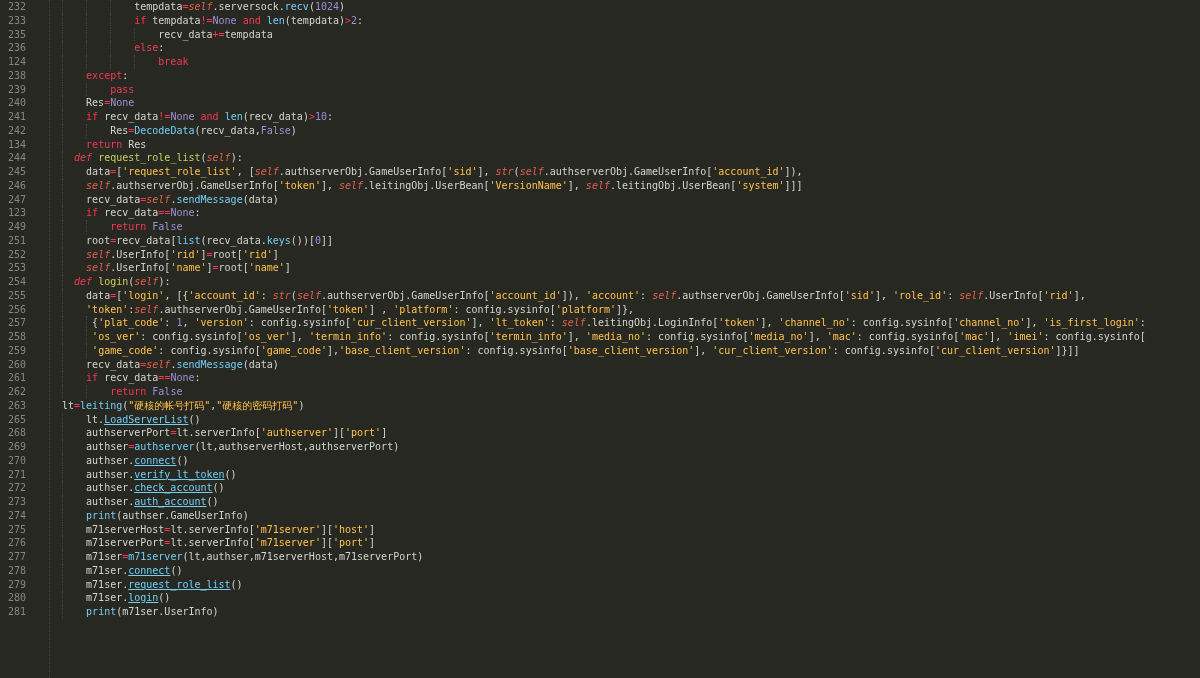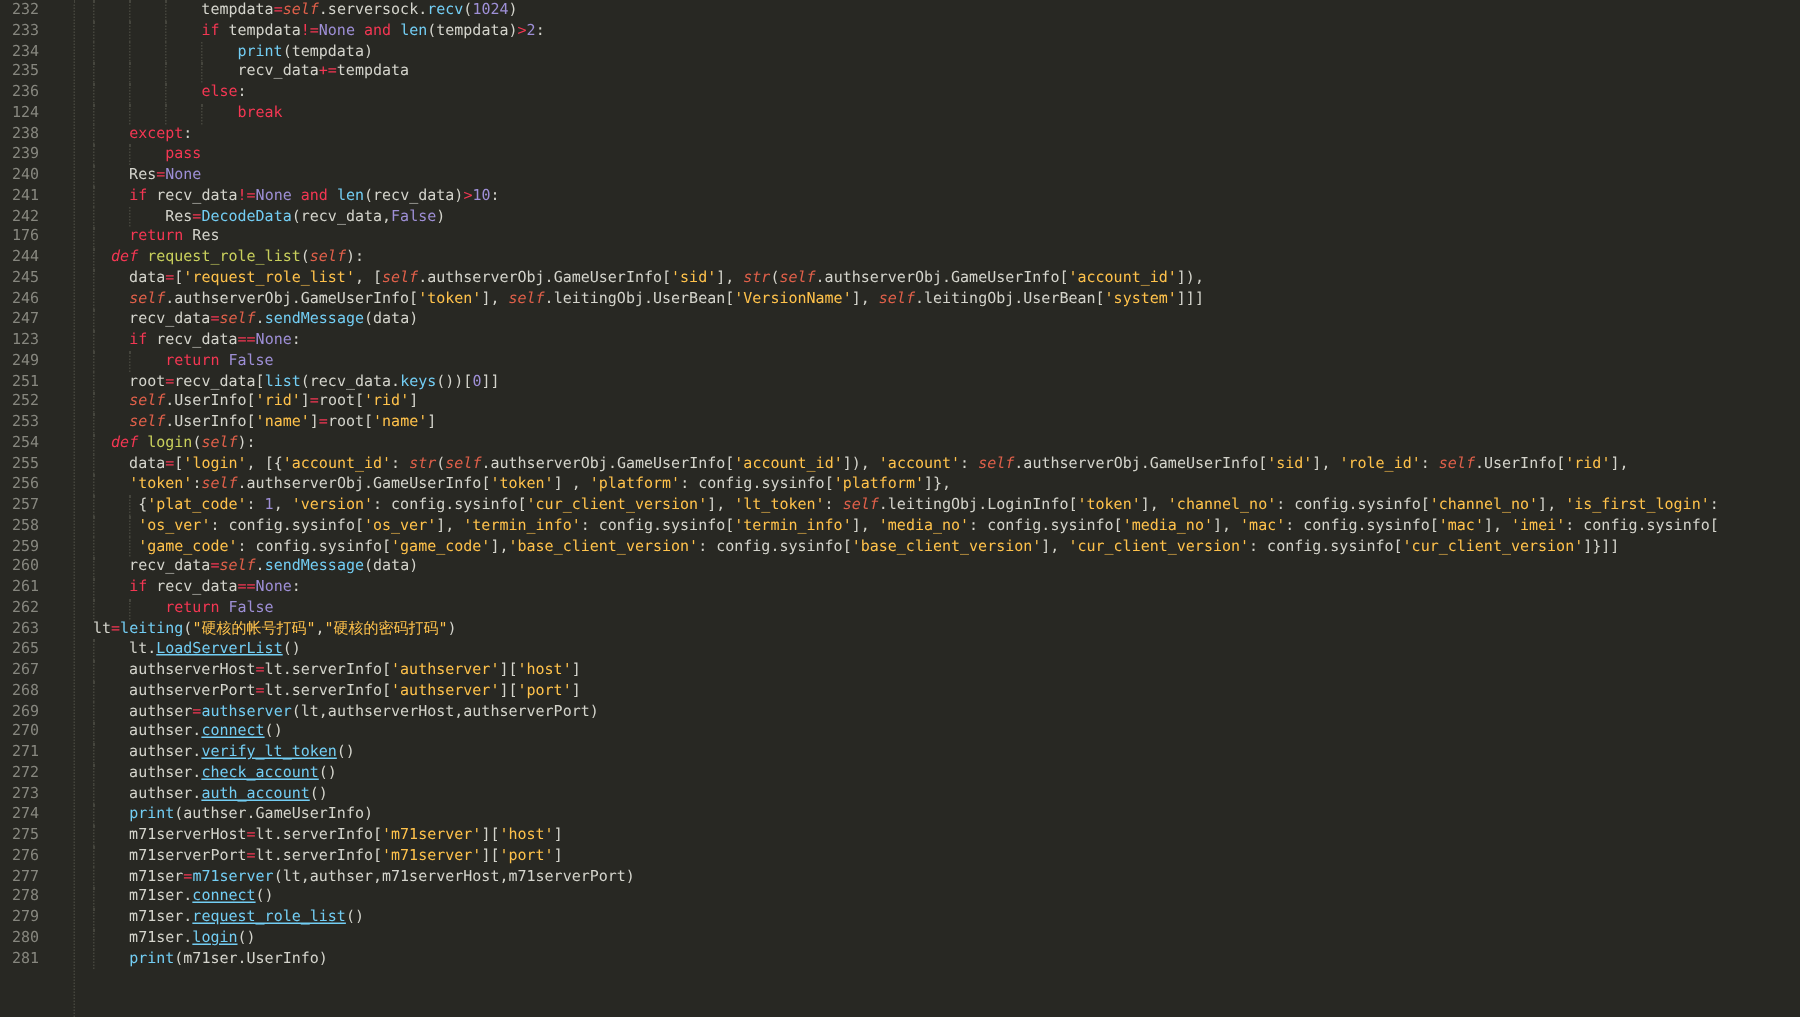--- a/index.html
+++ b/index.html
@@ -23,51 +23,49 @@
   .t-se{color:#e0604a;font-style:italic}
 </style>
 </head>
 <body>
 
 <div id="editor">
   <div class="gutter-sep"></div>
   <div id="code-area">
       <div class="line"><span class="ln">232</span><i class="guide" style="left: 62px;"></i><i class="guide" style="left: 86.08px;"></i><i class="guide" style="left: 110.16px;"></i><span class="code"><span class="t-n">            tempdata</span><span class="t-k">=</span><span class="t-se">self</span><span class="t-n">.serversock.</span><span class="t-f">recv</span><span class="t-n">(</span><span class="t-c">1024</span><span class="t-n">)</span></span></div>
       <div class="line"><span class="ln">233</span><i class="guide" style="left: 62px;"></i><i class="guide" style="left: 86.08px;"></i><i class="guide" style="left: 110.16px;"></i><span class="code"><span class="t-n">            </span><span class="t-k">if</span><span class="t-n"> tempdata</span><span class="t-k">!=</span><span class="t-c">None</span><span class="t-n"> </span><span class="t-k">and</span><span class="t-n"> </span><span class="t-f">len</span><span class="t-n">(tempdata)</span><span class="t-k">&gt;</span><span class="t-c">2</span><span class="t-n">:</span></span></div>
-      <div class="line"><span class="ln">234</span><i class="guide" style="left: 62px;"></i><i class="guide" style="left: 86.08px;"></i><i class="guide" style="left: 110.16px;"></i><i class="guide" style="left: 134.24px;"></i><span class="code"><span class="t-n">                </span><span class="t-f">print</span><span class="t-n">(tempdata)</span></span></div>
       <div class="line"><span class="ln">235</span><i class="guide" style="left: 62px;"></i><i class="guide" style="left: 86.08px;"></i><i class="guide" style="left: 110.16px;"></i><i class="guide" style="left: 134.24px;"></i><span class="code"><span class="t-n">                recv_data</span><span class="t-k">+=</span><span class="t-n">tempdata</span></span></div>
       <div class="line"><span class="ln">236</span><i class="guide" style="left: 62px;"></i><i class="guide" style="left: 86.08px;"></i><i class="guide" style="left: 110.16px;"></i><span class="code"><span class="t-n">            </span><span class="t-k">else</span><span class="t-n">:</span></span></div>
       <div class="line"><span class="ln">124</span><i class="guide" style="left: 62px;"></i><i class="guide" style="left: 86.08px;"></i><i class="guide" style="left: 110.16px;"></i><i class="guide" style="left: 134.24px;"></i><span class="code"><span class="t-n">                </span><span class="t-k">break</span></span></div>
       <div class="line"><span class="ln">238</span><i class="guide" style="left: 62px;"></i><span class="code"><span class="t-n">    </span><span class="t-k">except</span><span class="t-n">:</span></span></div>
       <div class="line"><span class="ln">239</span><i class="guide" style="left: 62px;"></i><i class="guide" style="left: 86.08px;"></i><span class="code"><span class="t-n">        </span><span class="t-k">pass</span></span></div>
       <div class="line"><span class="ln">240</span><i class="guide" style="left: 62px;"></i><span class="code"><span class="t-n">    Res</span><span class="t-k">=</span><span class="t-c">None</span></span></div>
       <div class="line"><span class="ln">241</span><i class="guide" style="left: 62px;"></i><span class="code"><span class="t-n">    </span><span class="t-k">if</span><span class="t-n"> recv_data</span><span class="t-k">!=</span><span class="t-c">None</span><span class="t-n"> </span><span class="t-k">and</span><span class="t-n"> </span><span class="t-f">len</span><span class="t-n">(recv_data)</span><span class="t-k">&gt;</span><span class="t-c">10</span><span class="t-n">:</span></span></div>
       <div class="line"><span class="ln">242</span><i class="guide" style="left: 62px;"></i><i class="guide" style="left: 86.08px;"></i><span class="code"><span class="t-n">        Res</span><span class="t-k">=</span><span class="t-f">DecodeData</span><span class="t-n">(recv_data,</span><span class="t-c">False</span><span class="t-n">)</span></span></div>
-      <div class="line"><span class="ln">176</span><i class="guide" style="left: 62px;"></i><span class="code"><span class="t-n">    </span><span class="t-k">return</span><span class="t-n"> Res</span></span></div>
+      <div class="line"><span class="ln">134</span><i class="guide" style="left: 62px;"></i><span class="code"><span class="t-n">    </span><span class="t-k">return</span><span class="t-n"> Res</span></span></div>
       <div class="line"><span class="ln">244</span><i class="guide" style="left: 62px;"></i><span class="code"><span class="t-n">  </span><span class="t-ki">def</span><span class="t-n"> </span><span class="t-g">request_role_list</span><span class="t-n">(</span><span class="t-se">self</span><span class="t-n">):</span></span></div>
       <div class="line"><span class="ln">245</span><i class="guide" style="left: 62px;"></i><span class="code"><span class="t-n">    data</span><span class="t-k">=</span><span class="t-n">[</span><span class="t-s">'request_role_list'</span><span class="t-n">, [</span><span class="t-se">self</span><span class="t-n">.authserverObj.GameUserInfo[</span><span class="t-s">'sid'</span><span class="t-n">], </span><span class="t-se">str</span><span class="t-n">(</span><span class="t-se">self</span><span class="t-n">.authserverObj.GameUserInfo[</span><span class="t-s">'account_id'</span><span class="t-n">]),</span></span></div>
       <div class="line"><span class="ln">246</span><i class="guide" style="left: 62px;"></i><span class="code"><span class="t-n">    </span><span class="t-se">self</span><span class="t-n">.authserverObj.GameUserInfo[</span><span class="t-s">'token'</span><span class="t-n">], </span><span class="t-se">self</span><span class="t-n">.leitingObj.UserBean[</span><span class="t-s">'VersionName'</span><span class="t-n">], </span><span class="t-se">self</span><span class="t-n">.leitingObj.UserBean[</span><span class="t-s">'system'</span><span class="t-n">]]]</span></span></div>
       <div class="line"><span class="ln">247</span><i class="guide" style="left: 62px;"></i><span class="code"><span class="t-n">    recv_data</span><span class="t-k">=</span><span class="t-se">self</span><span class="t-n">.</span><span class="t-f">sendMessage</span><span class="t-n">(data)</span></span></div>
       <div class="line"><span class="ln">123</span><i class="guide" style="left: 62px;"></i><span class="code"><span class="t-n">    </span><span class="t-k">if</span><span class="t-n"> recv_data</span><span class="t-k">==</span><span class="t-c">None</span><span class="t-n">:</span></span></div>
       <div class="line"><span class="ln">249</span><i class="guide" style="left: 62px;"></i><i class="guide" style="left: 86.08px;"></i><span class="code"><span class="t-n">        </span><span class="t-k">return</span><span class="t-n"> </span><span class="t-c">False</span></span></div>
       <div class="line"><span class="ln">251</span><i class="guide" style="left: 62px;"></i><span class="code"><span class="t-n">    root</span><span class="t-k">=</span><span class="t-n">recv_data[</span><span class="t-fi">list</span><span class="t-n">(recv_data.</span><span class="t-f">keys</span><span class="t-n">())[</span><span class="t-c">0</span><span class="t-n">]]</span></span></div>
       <div class="line"><span class="ln">252</span><i class="guide" style="left: 62px;"></i><span class="code"><span class="t-n">    </span><span class="t-se">self</span><span class="t-n">.UserInfo[</span><span class="t-s">'rid'</span><span class="t-n">]</span><span class="t-k">=</span><span class="t-n">root[</span><span class="t-s">'rid'</span><span class="t-n">]</span></span></div>
       <div class="line"><span class="ln">253</span><i class="guide" style="left: 62px;"></i><span class="code"><span class="t-n">    </span><span class="t-se">self</span><span class="t-n">.UserInfo[</span><span class="t-s">'name'</span><span class="t-n">]</span><span class="t-k">=</span><span class="t-n">root[</span><span class="t-s">'name'</span><span class="t-n">]</span></span></div>
       <div class="line"><span class="ln">254</span><i class="guide" style="left: 62px;"></i><span class="code"><span class="t-n">  </span><span class="t-ki">def</span><span class="t-n"> </span><span class="t-g">login</span><span class="t-n">(</span><span class="t-se">self</span><span class="t-n">):</span></span></div>
       <div class="line"><span class="ln">255</span><i class="guide" style="left: 62px;"></i><span class="code"><span class="t-n">    data</span><span class="t-k">=</span><span class="t-n">[</span><span class="t-s">'login'</span><span class="t-n">, [{</span><span class="t-s">'account_id'</span><span class="t-n">: </span><span class="t-se">str</span><span class="t-n">(</span><span class="t-se">self</span><span class="t-n">.authserverObj.GameUserInfo[</span><span class="t-s">'account_id'</span><span class="t-n">]), </span><span class="t-s">'account'</span><span class="t-n">: </span><span class="t-se">self</span><span class="t-n">.authserverObj.GameUserInfo[</span><span class="t-s">'sid'</span><span class="t-n">], </span><span class="t-s">'role_id'</span><span class="t-n">: </span><span class="t-se">self</span><span class="t-n">.UserInfo[</span><span class="t-s">'rid'</span><span class="t-n">],</span></span></div>
       <div class="line"><span class="ln">256</span><i class="guide" style="left: 62px;"></i><span class="code"><span class="t-n">    </span><span class="t-s">'token'</span><span class="t-n">:</span><span class="t-se">self</span><span class="t-n">.authserverObj.GameUserInfo[</span><span class="t-s">'token'</span><span class="t-n">] , </span><span class="t-s">'platform'</span><span class="t-n">: config.sysinfo[</span><span class="t-s">'platform'</span><span class="t-n">]},</span></span></div>
       <div class="line"><span class="ln">257</span><i class="guide" style="left: 62px;"></i><i class="guide" style="left: 86.08px;"></i><span class="code"><span class="t-n">     {</span><span class="t-s">'plat_code'</span><span class="t-n">: </span><span class="t-c">1</span><span class="t-n">, </span><span class="t-s">'version'</span><span class="t-n">: config.sysinfo[</span><span class="t-s">'cur_client_version'</span><span class="t-n">], </span><span class="t-s">'lt_token'</span><span class="t-n">: </span><span class="t-se">self</span><span class="t-n">.leitingObj.LoginInfo[</span><span class="t-s">'token'</span><span class="t-n">], </span><span class="t-s">'channel_no'</span><span class="t-n">: config.sysinfo[</span><span class="t-s">'channel_no'</span><span class="t-n">], </span><span class="t-s">'is_first_login'</span><span class="t-n">:</span></span></div>
       <div class="line"><span class="ln">258</span><i class="guide" style="left: 62px;"></i><i class="guide" style="left: 86.08px;"></i><span class="code"><span class="t-n">     </span><span class="t-s">'os_ver'</span><span class="t-n">: config.sysinfo[</span><span class="t-s">'os_ver'</span><span class="t-n">], </span><span class="t-s">'termin_info'</span><span class="t-n">: config.sysinfo[</span><span class="t-s">'termin_info'</span><span class="t-n">], </span><span class="t-s">'media_no'</span><span class="t-n">: config.sysinfo[</span><span class="t-s">'media_no'</span><span class="t-n">], </span><span class="t-s">'mac'</span><span class="t-n">: config.sysinfo[</span><span class="t-s">'mac'</span><span class="t-n">], </span><span class="t-s">'imei'</span><span class="t-n">: config.sysinfo[</span></span></div>
       <div class="line"><span class="ln">259</span><i class="guide" style="left: 62px;"></i><i class="guide" style="left: 86.08px;"></i><span class="code"><span class="t-n">     </span><span class="t-s">'game_code'</span><span class="t-n">: config.sysinfo[</span><span class="t-s">'game_code'</span><span class="t-n">],</span><span class="t-s">'base_client_version'</span><span class="t-n">: config.sysinfo[</span><span class="t-s">'base_client_version'</span><span class="t-n">], </span><span class="t-s">'cur_client_version'</span><span class="t-n">: config.sysinfo[</span><span class="t-s">'cur_client_version'</span><span class="t-n">]}]]</span></span></div>
       <div class="line"><span class="ln">260</span><i class="guide" style="left: 62px;"></i><span class="code"><span class="t-n">    recv_data</span><span class="t-k">=</span><span class="t-se">self</span><span class="t-n">.</span><span class="t-f">sendMessage</span><span class="t-n">(data)</span></span></div>
       <div class="line"><span class="ln">261</span><i class="guide" style="left: 62px;"></i><span class="code"><span class="t-n">    </span><span class="t-k">if</span><span class="t-n"> recv_data</span><span class="t-k">==</span><span class="t-c">None</span><span class="t-n">:</span></span></div>
       <div class="line"><span class="ln">262</span><i class="guide" style="left: 62px;"></i><i class="guide" style="left: 86.08px;"></i><span class="code"><span class="t-n">        </span><span class="t-k">return</span><span class="t-n"> </span><span class="t-c">False</span></span></div>
       <div class="line"><span class="ln">263</span><span class="code"><span class="t-n">lt</span><span class="t-k">=</span><span class="t-f">leiting</span><span class="t-n">(</span><span class="t-s">"硬核的帐号打码"</span><span class="t-n">,</span><span class="t-s">"硬核的密码打码"</span><span class="t-n">)</span></span></div>
       <div class="line"><span class="ln">265</span><i class="guide" style="left: 62px;"></i><span class="code"><span class="t-n">    lt.</span><span class="t-fu">LoadServerList</span><span class="t-n">()</span></span></div>
-      <div class="line"><span class="ln">267</span><i class="guide" style="left: 62px;"></i><span class="code"><span class="t-n">    authserverHost</span><span class="t-k">=</span><span class="t-n">lt.serverInfo[</span><span class="t-s">'authserver'</span><span class="t-n">][</span><span class="t-s">'host'</span><span class="t-n">]</span></span></div>
       <div class="line"><span class="ln">268</span><i class="guide" style="left: 62px;"></i><span class="code"><span class="t-n">    authserverPort</span><span class="t-k">=</span><span class="t-n">lt.serverInfo[</span><span class="t-s">'authserver'</span><span class="t-n">][</span><span class="t-s">'port'</span><span class="t-n">]</span></span></div>
       <div class="line"><span class="ln">269</span><i class="guide" style="left: 62px;"></i><span class="code"><span class="t-n">    authser</span><span class="t-k">=</span><span class="t-f">authserver</span><span class="t-n">(lt,authserverHost,authserverPort)</span></span></div>
       <div class="line"><span class="ln">270</span><i class="guide" style="left: 62px;"></i><span class="code"><span class="t-n">    authser.</span><span class="t-fu">connect</span><span class="t-n">()</span></span></div>
       <div class="line"><span class="ln">271</span><i class="guide" style="left: 62px;"></i><span class="code"><span class="t-n">    authser.</span><span class="t-fu">verify_lt_token</span><span class="t-n">()</span></span></div>
       <div class="line"><span class="ln">272</span><i class="guide" style="left: 62px;"></i><span class="code"><span class="t-n">    authser.</span><span class="t-fu">check_account</span><span class="t-n">()</span></span></div>
       <div class="line"><span class="ln">273</span><i class="guide" style="left: 62px;"></i><span class="code"><span class="t-n">    authser.</span><span class="t-fu">auth_account</span><span class="t-n">()</span></span></div>
       <div class="line"><span class="ln">274</span><i class="guide" style="left: 62px;"></i><span class="code"><span class="t-n">    </span><span class="t-f">print</span><span class="t-n">(authser.GameUserInfo)</span></span></div>
       <div class="line"><span class="ln">275</span><i class="guide" style="left: 62px;"></i><span class="code"><span class="t-n">    m71serverHost</span><span class="t-k">=</span><span class="t-n">lt.serverInfo[</span><span class="t-s">'m71server'</span><span class="t-n">][</span><span class="t-s">'host'</span><span class="t-n">]</span></span></div>
       <div class="line"><span class="ln">276</span><i class="guide" style="left: 62px;"></i><span class="code"><span class="t-n">    m71serverPort</span><span class="t-k">=</span><span class="t-n">lt.serverInfo[</span><span class="t-s">'m71server'</span><span class="t-n">][</span><span class="t-s">'port'</span><span class="t-n">]</span></span></div>
       <div class="line"><span class="ln">277</span><i class="guide" style="left: 62px;"></i><span class="code"><span class="t-n">    m71ser</span><span class="t-k">=</span><span class="t-f">m71server</span><span class="t-n">(lt,authser,m71serverHost,m71serverPort)</span></span></div>

